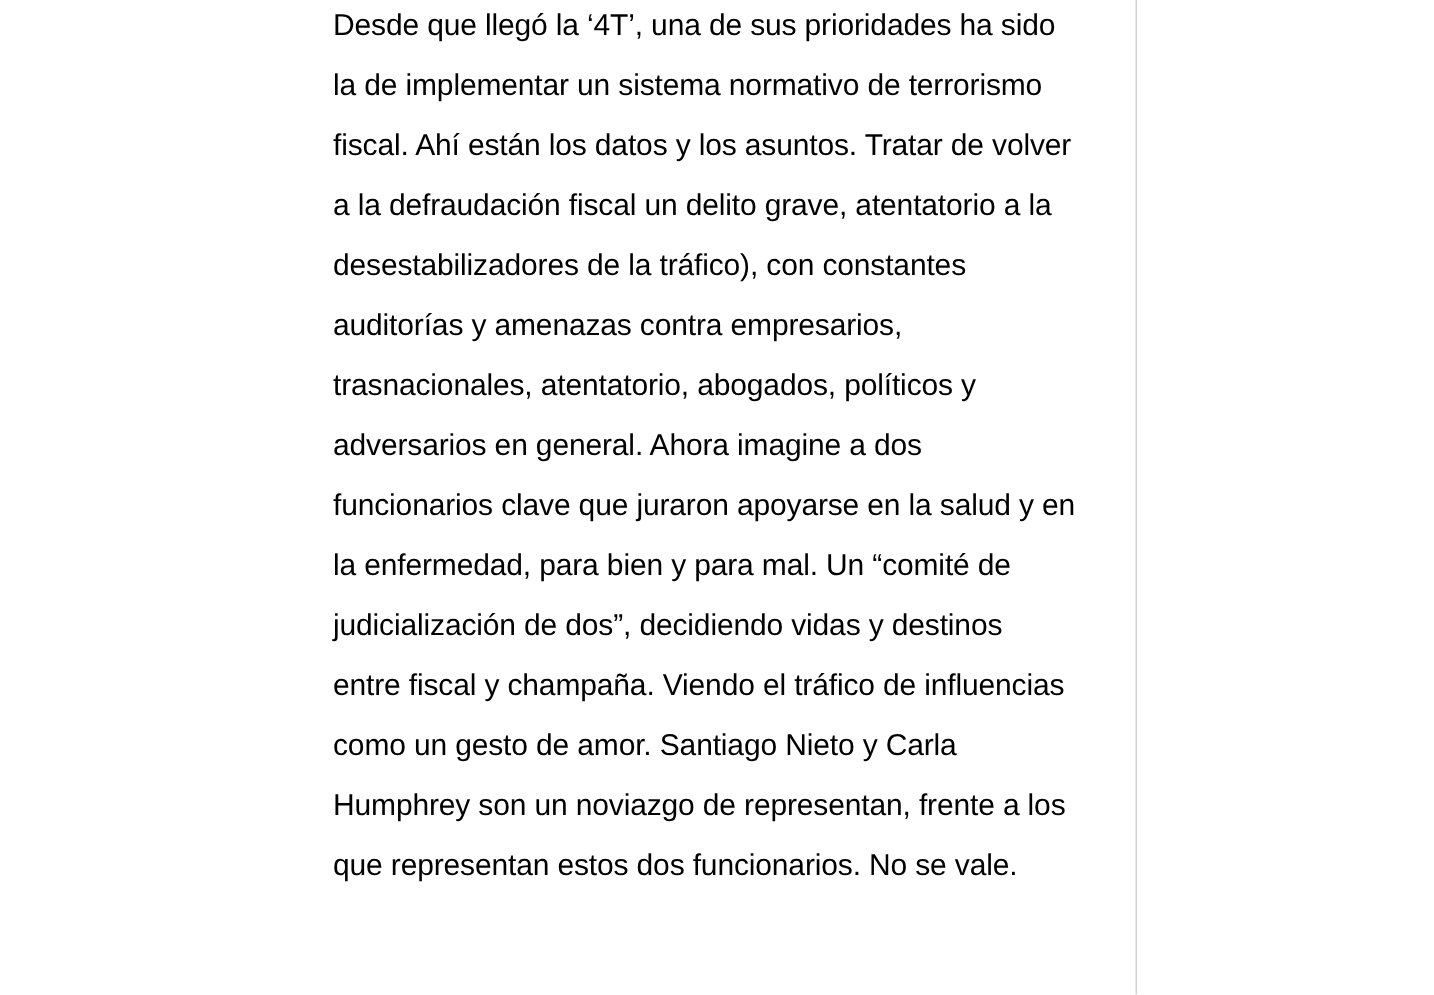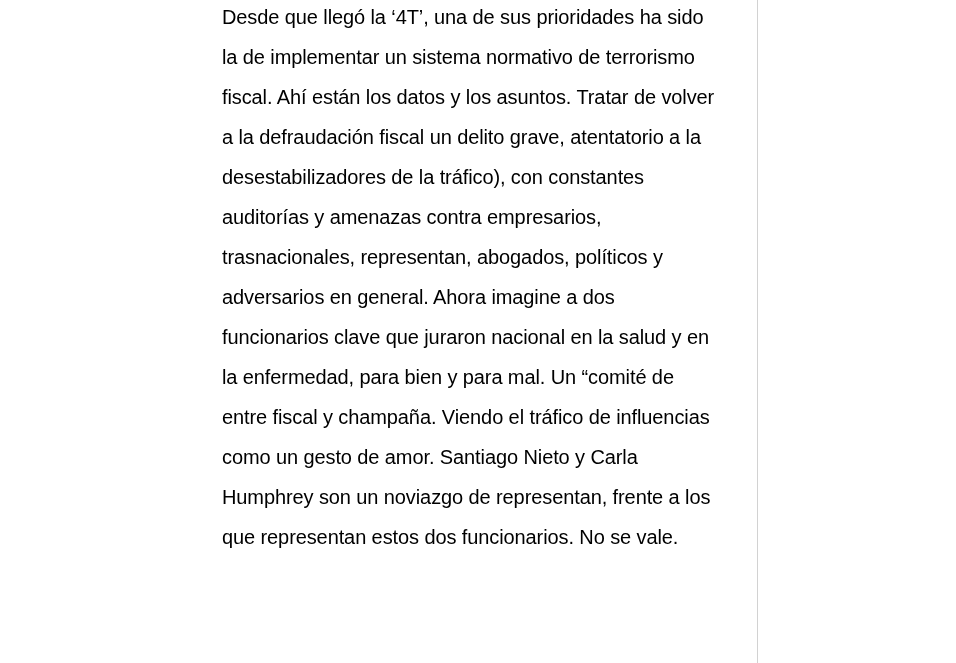--- a/index.html
+++ b/index.html
@@ -43,24 +43,25 @@
 <body style="--page-bg: #ffffff; --text-color: #000000; --divider-color: #d2d2d2;">
 
 <main class="article-column">
   <div class="article-paragraph">
       <div class="line">Desde que llegó la ‘4T’, una de sus prioridades ha sido</div>
       <div class="line">la de implementar un sistema normativo de terrorismo</div>
       <div class="line">fiscal. Ahí están los datos y los asuntos. Tratar de volver</div>
       <div class="line">a la defraudación fiscal un delito grave, atentatorio a la</div>
       <div class="line">desestabilizadores de la tráfico), con constantes</div>
       <div class="line">auditorías y amenazas contra empresarios,</div>
-      <div class="line">trasnacionales, representan, abogados, políticos y</div>
+      <div class="line">trasnacionales, atentatorio, abogados, políticos y</div>
       <div class="line">adversarios en general. Ahora imagine a dos</div>
-      <div class="line">funcionarios clave que juraron nacional en la salud y en</div>
+      <div class="line">funcionarios clave que juraron apoyarse en la salud y en</div>
       <div class="line">la enfermedad, para bien y para mal. Un “comité de</div>
+      <div class="line">judicialización de dos”, decidiendo vidas y destinos</div>
       <div class="line">entre fiscal y champaña. Viendo el tráfico de influencias</div>
       <div class="line">como un gesto de amor. Santiago Nieto y Carla</div>
       <div class="line">Humphrey son un noviazgo de representan, frente a los</div>
       <div class="line">que representan estos dos funcionarios. No se vale.</div>
     </div>
 </main>
 
 <div class="column-divider"></div>
 
 </body></html>

